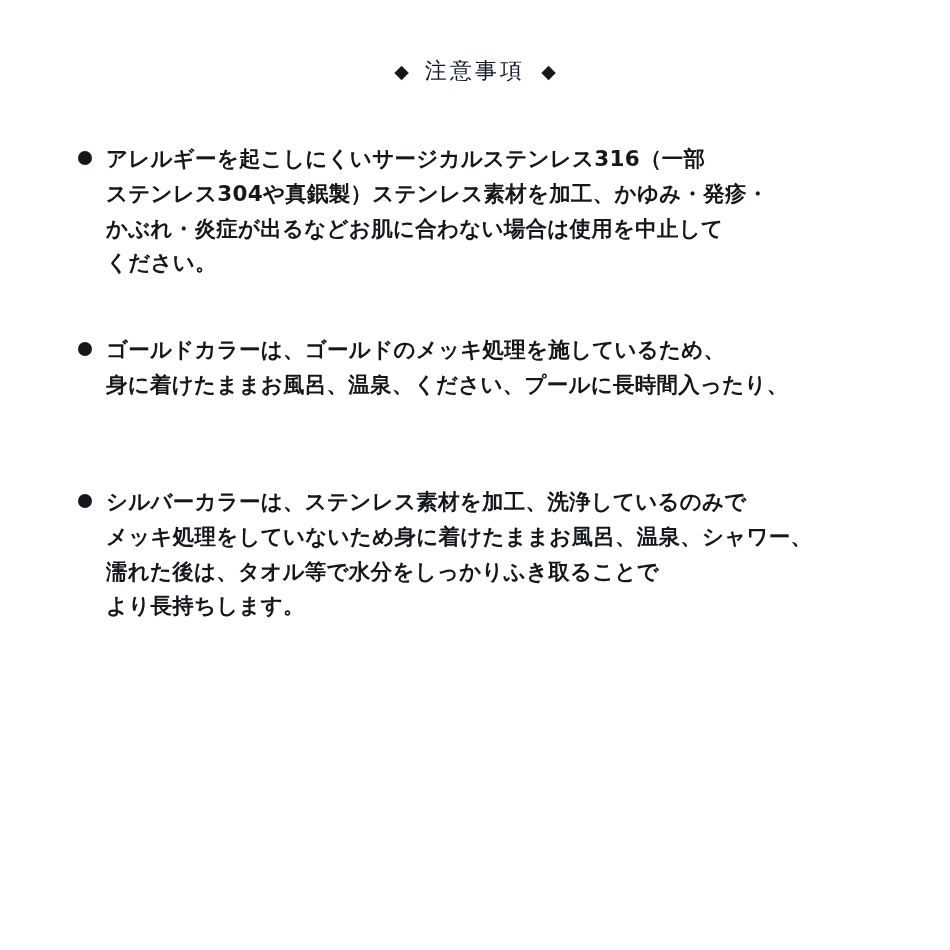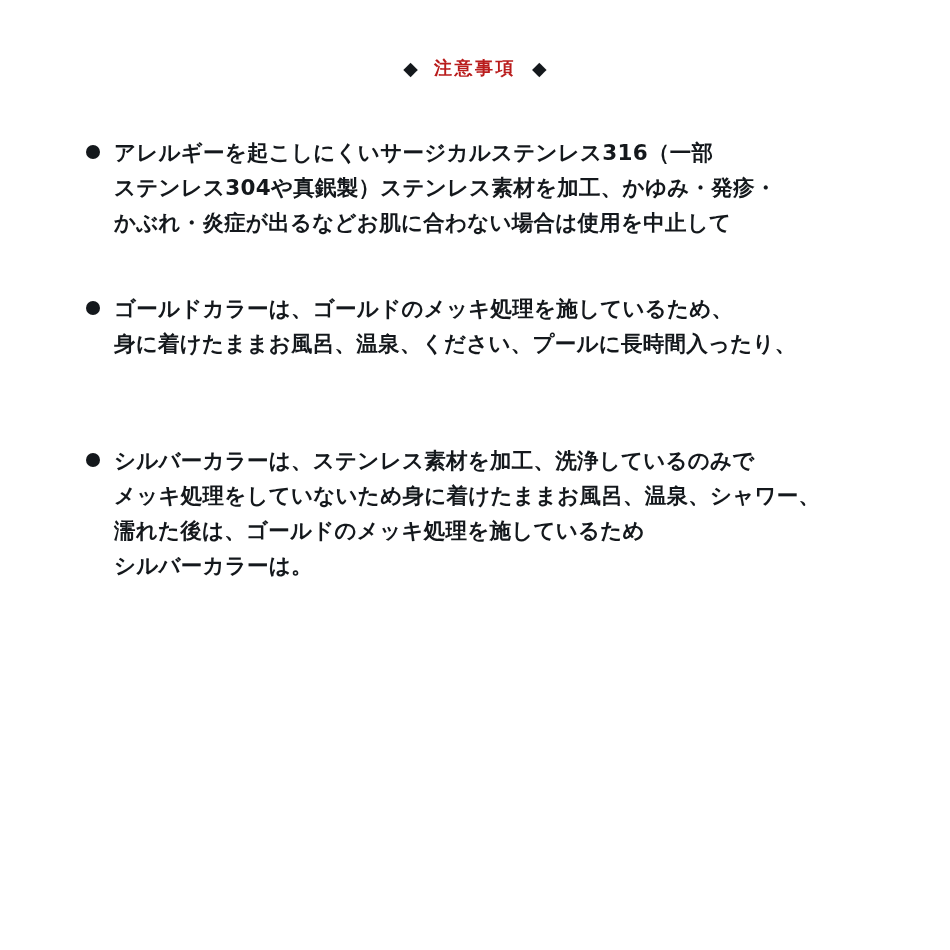--- a/index.html
+++ b/index.html
@@ -27,28 +27,28 @@
     justify-content: center;
     gap: 16px;
     margin: 0 0 56px 0;
   }
   .diamond {
     font-size: 19px;
     line-height: 1;
     color: #14181c;
   }
   .title-text {
-    font-size: 18px;
-    font-weight: bold;
+    font-size: 22px;
+    font-weight: normal;
     letter-spacing: 0.14em;
-    color: #b91c1c;
+    color: #0f172a;
     white-space: nowrap;
   }
   .notes {
-    margin: 16px;
+    margin: 8px;
     padding: 0 0 0 10px;
     list-style: none;
   }
   .note-item {
     display: flex;
     align-items: flex-start;
     gap: 14px;
   }
   .bullet {
     flex: 0 0 auto;
@@ -84,39 +84,40 @@
   </div>
 
   <div class="notes">
 
     <div class="note-item">
       <span class="bullet"></span>
       <div class="note-body">
         <div class="note-line">アレルギーを起こしにくいサージカルステンレス316（一部</div>
         <div class="note-line">ステンレス304や真鈱製）ステンレス素材を加工、かゆみ・発疹・</div>
         <div class="note-line">かぶれ・炎症が出るなどお肌に合わない場合は使用を中止して</div>
+        <div class="note-line">ください。</div>
       </div>
     </div>
 
     <div class="gap-1"></div>
 
     <div class="note-item">
       <span class="bullet"></span>
       <div class="note-body">
         <div class="note-line">ゴールドカラーは、ゴールドのメッキ処理を施しているため、</div>
         <div class="note-line">身に着けたままお風呂、温泉、ください、プールに長時間入ったり、</div>
       </div>
     </div>
 
     <div class="gap-2"></div>
 
     <div class="note-item">
       <span class="bullet"></span>
       <div class="note-body">
         <div class="note-line">シルバーカラーは、ステンレス素材を加工、洗浄しているのみで</div>
         <div class="note-line">メッキ処理をしていないため身に着けたままお風呂、温泉、シャワー、</div>
-        <div class="note-line">濡れた後は、ゴールドのメッキ処理を施しているため</div>
-        <div class="note-line">シルバーカラーは。</div>
+        <div class="note-line">濡れた後は、タオル等で水分をしっかりふき取ることで</div>
+        <div class="note-line">より長持ちします。</div>
       </div>
     </div>
 
   </div>
 </div>
 
 </body></html>

